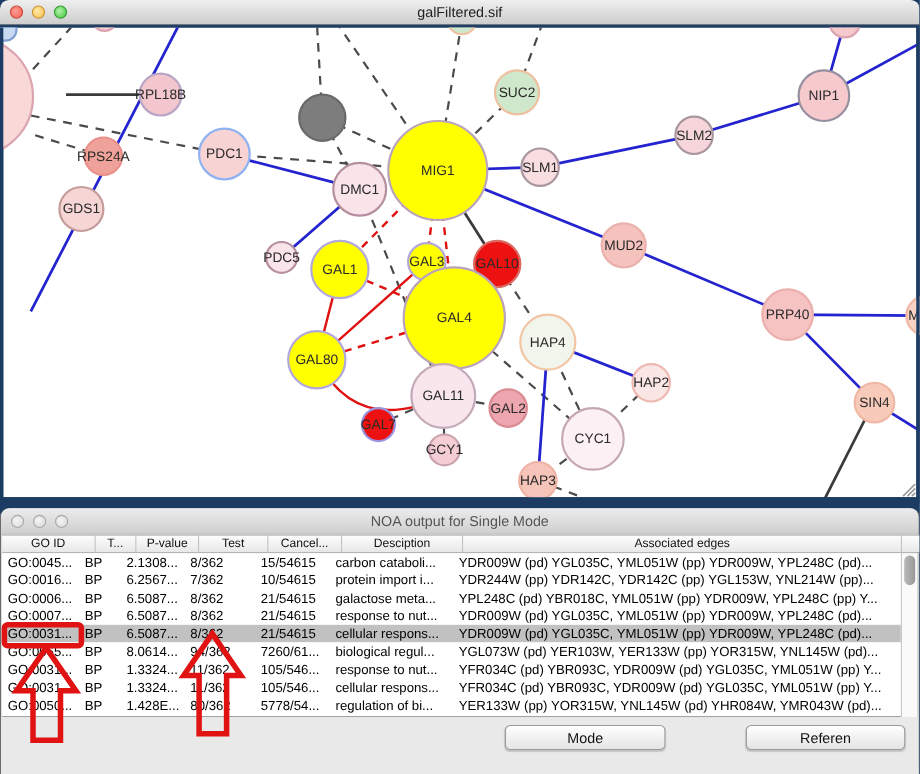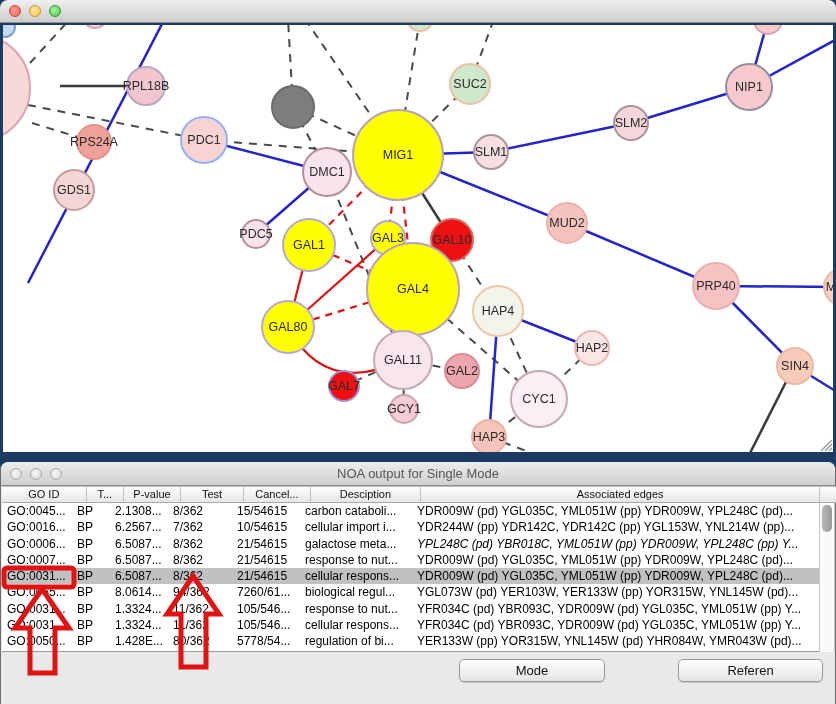--- a/index.html
+++ b/index.html
@@ -60,20 +60,21 @@
 </head>
 <body>
 
 <div id="page">
 
   <div id="net-window" class="window">
     <div class="titlebar">
       <span class="tl red"></span>
       <span class="tl yellow"></span>
       <span class="tl green"></span>
+      <span class="title">galFiltered.sif</span>
     </div>
     <svg id="net-svg" width="836" height="433">
         <rect x="3" y="0" width="830" height="427" fill="#ffffff"></rect>
         <line x1="30" y1="38" x2="70" y2="-6" stroke="#4a4a4a" stroke-width="2" stroke-dasharray="8 7"></line>
         <line x1="28" y1="80" x2="204" y2="115" stroke="#4a4a4a" stroke-width="2" stroke-dasharray="8 7"></line>
         <line x1="204" y1="115" x2="398" y2="130" stroke="#4a4a4a" stroke-width="2" stroke-dasharray="8 7"></line>
         <line x1="32" y1="98" x2="94" y2="117" stroke="#4a4a4a" stroke-width="2" stroke-dasharray="8 7"></line>
         <line x1="293" y1="82" x2="288" y2="-6" stroke="#4a4a4a" stroke-width="2" stroke-dasharray="8 7"></line>
         <line x1="305" y1="-6" x2="398" y2="130" stroke="#4a4a4a" stroke-width="2" stroke-dasharray="8 7"></line>
         <line x1="420" y1="-7" x2="398" y2="130" stroke="#4a4a4a" stroke-width="2" stroke-dasharray="8 7"></line>
@@ -214,31 +215,31 @@
           <div class="tcell" style="width: 68px;">15/54615</div>
           <div class="tcell" style="width: 112px;">carbon cataboli...</div>
           <div class="tcell" style="width: 406px;">YDR009W (pd) YGL035C, YML051W (pp) YDR009W, YPL248C (pd)...</div>
         </div>
         <div class="trow">
           <div class="tcell" style="width: 70px;">GO:0016...</div>
           <div class="tcell" style="width: 38px;">BP</div>
           <div class="tcell" style="width: 58px;">6.2567...</div>
           <div class="tcell" style="width: 64px;">7/362</div>
           <div class="tcell" style="width: 68px;">10/54615</div>
-          <div class="tcell" style="width: 112px;">cellular import i...</div>
+          <div class="tcell" style="width: 112px;">protein import i...</div>
           <div class="tcell" style="width: 406px;">YDR244W (pp) YDR142C, YDR142C (pp) YGL153W, YNL214W (pp)...</div>
         </div>
         <div class="trow">
           <div class="tcell" style="width: 70px;">GO:0006...</div>
           <div class="tcell" style="width: 38px;">BP</div>
           <div class="tcell" style="width: 58px;">6.5087...</div>
           <div class="tcell" style="width: 64px;">8/362</div>
           <div class="tcell" style="width: 68px;">21/54615</div>
           <div class="tcell" style="width: 112px;">galactose meta...</div>
-          <div class="tcell" style="width: 406px; font-style: italic;">YPL248C (pd) YBR018C, YML051W (pp) YDR009W, YPL248C (pp) Y...</div>
+          <div class="tcell" style="width: 406px;">YPL248C (pd) YBR018C, YML051W (pp) YDR009W, YPL248C (pp) Y...</div>
         </div>
         <div class="trow">
           <div class="tcell" style="width: 70px;">GO:0007...</div>
           <div class="tcell" style="width: 38px;">BP</div>
           <div class="tcell" style="width: 58px;">6.5087...</div>
           <div class="tcell" style="width: 64px;">8/362</div>
           <div class="tcell" style="width: 68px;">21/54615</div>
           <div class="tcell" style="width: 112px;">response to nut...</div>
           <div class="tcell" style="width: 406px;">YDR009W (pd) YGL035C, YML051W (pp) YDR009W, YPL248C (pd)...</div>
         </div>

